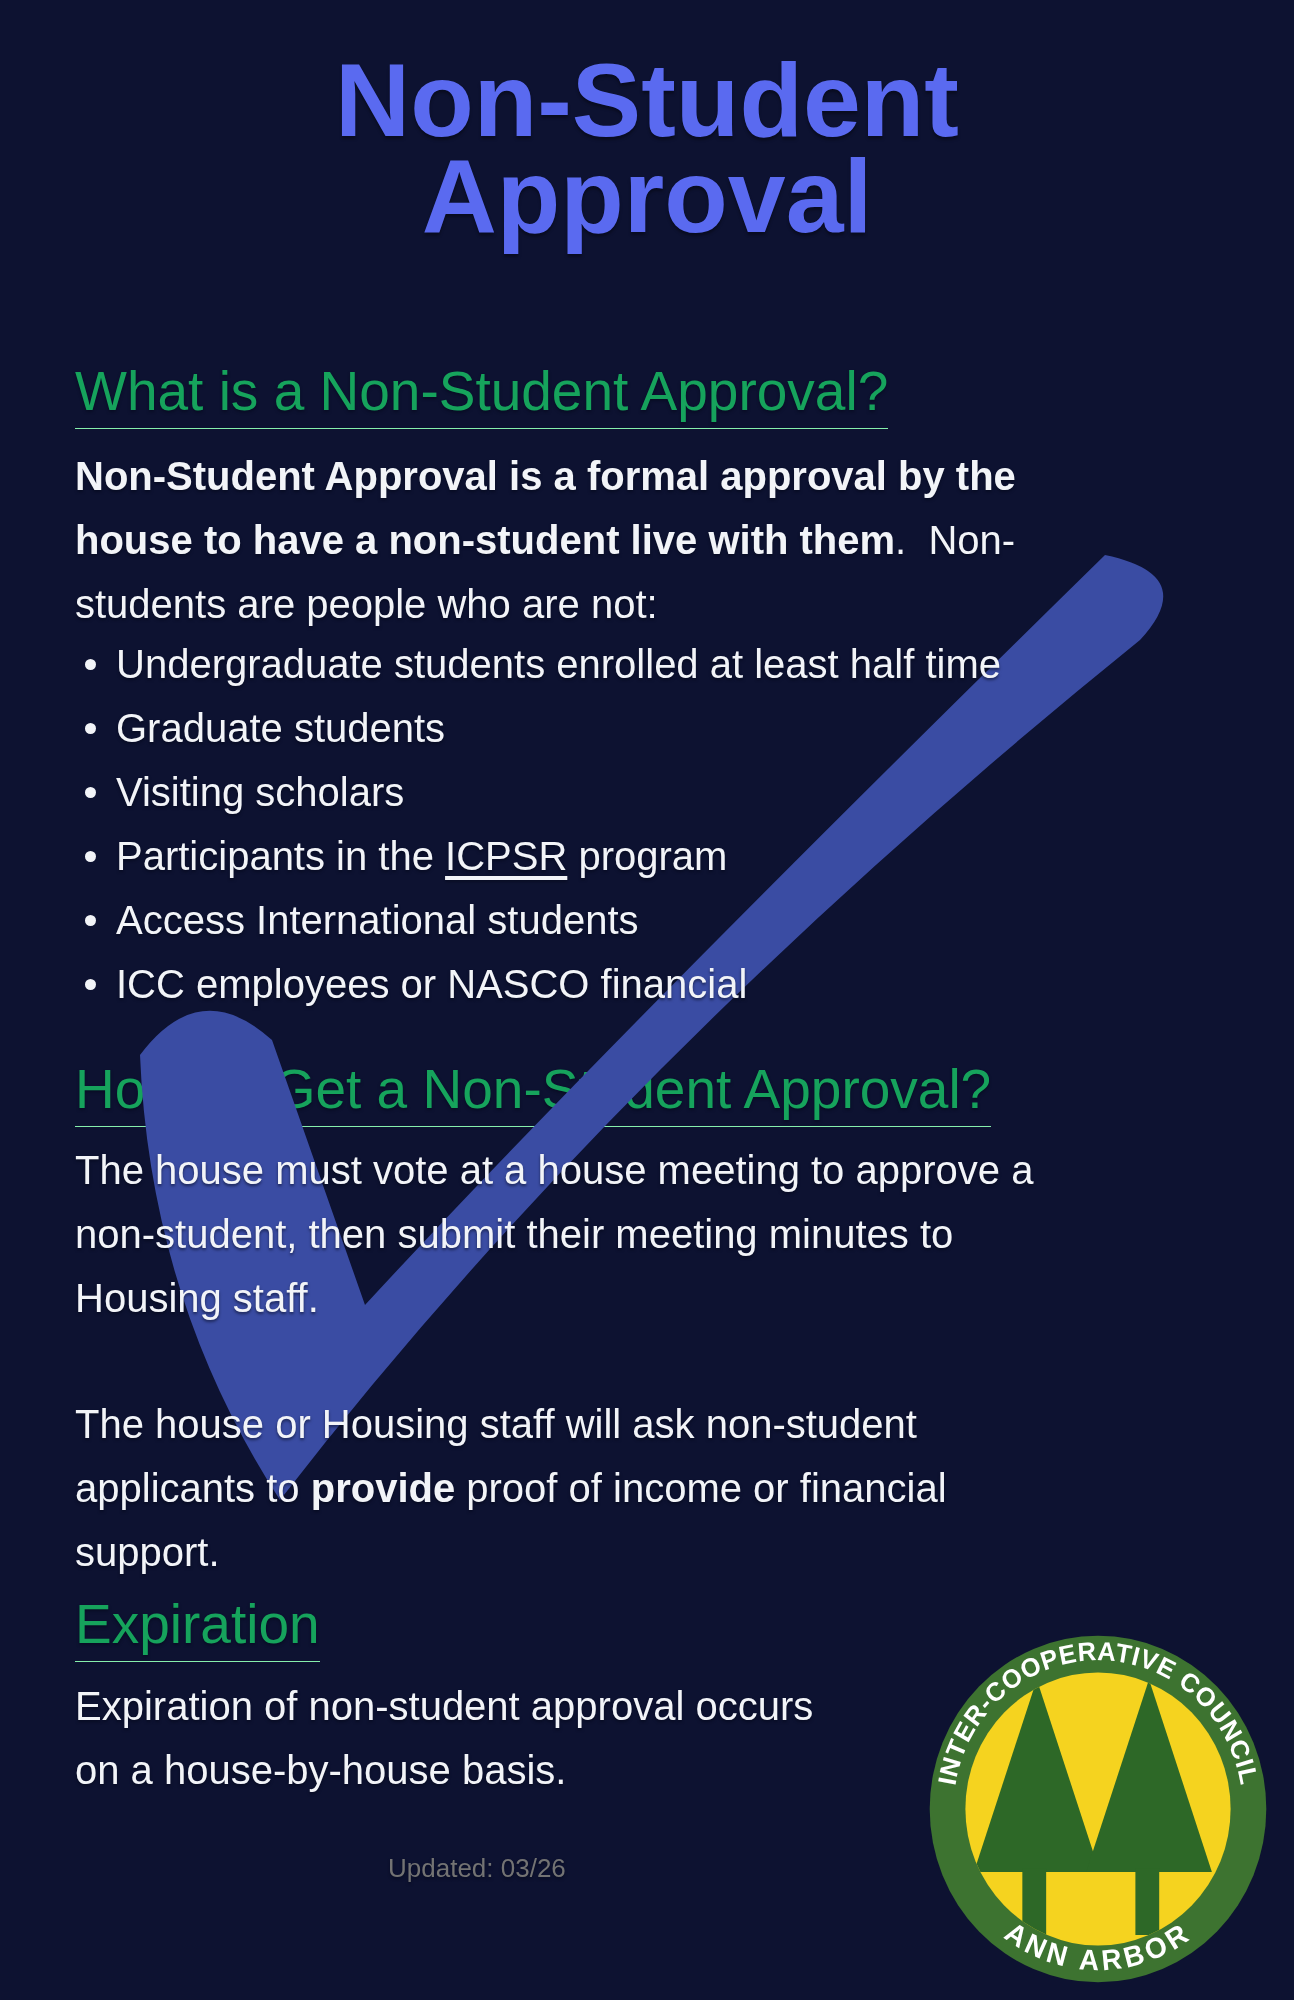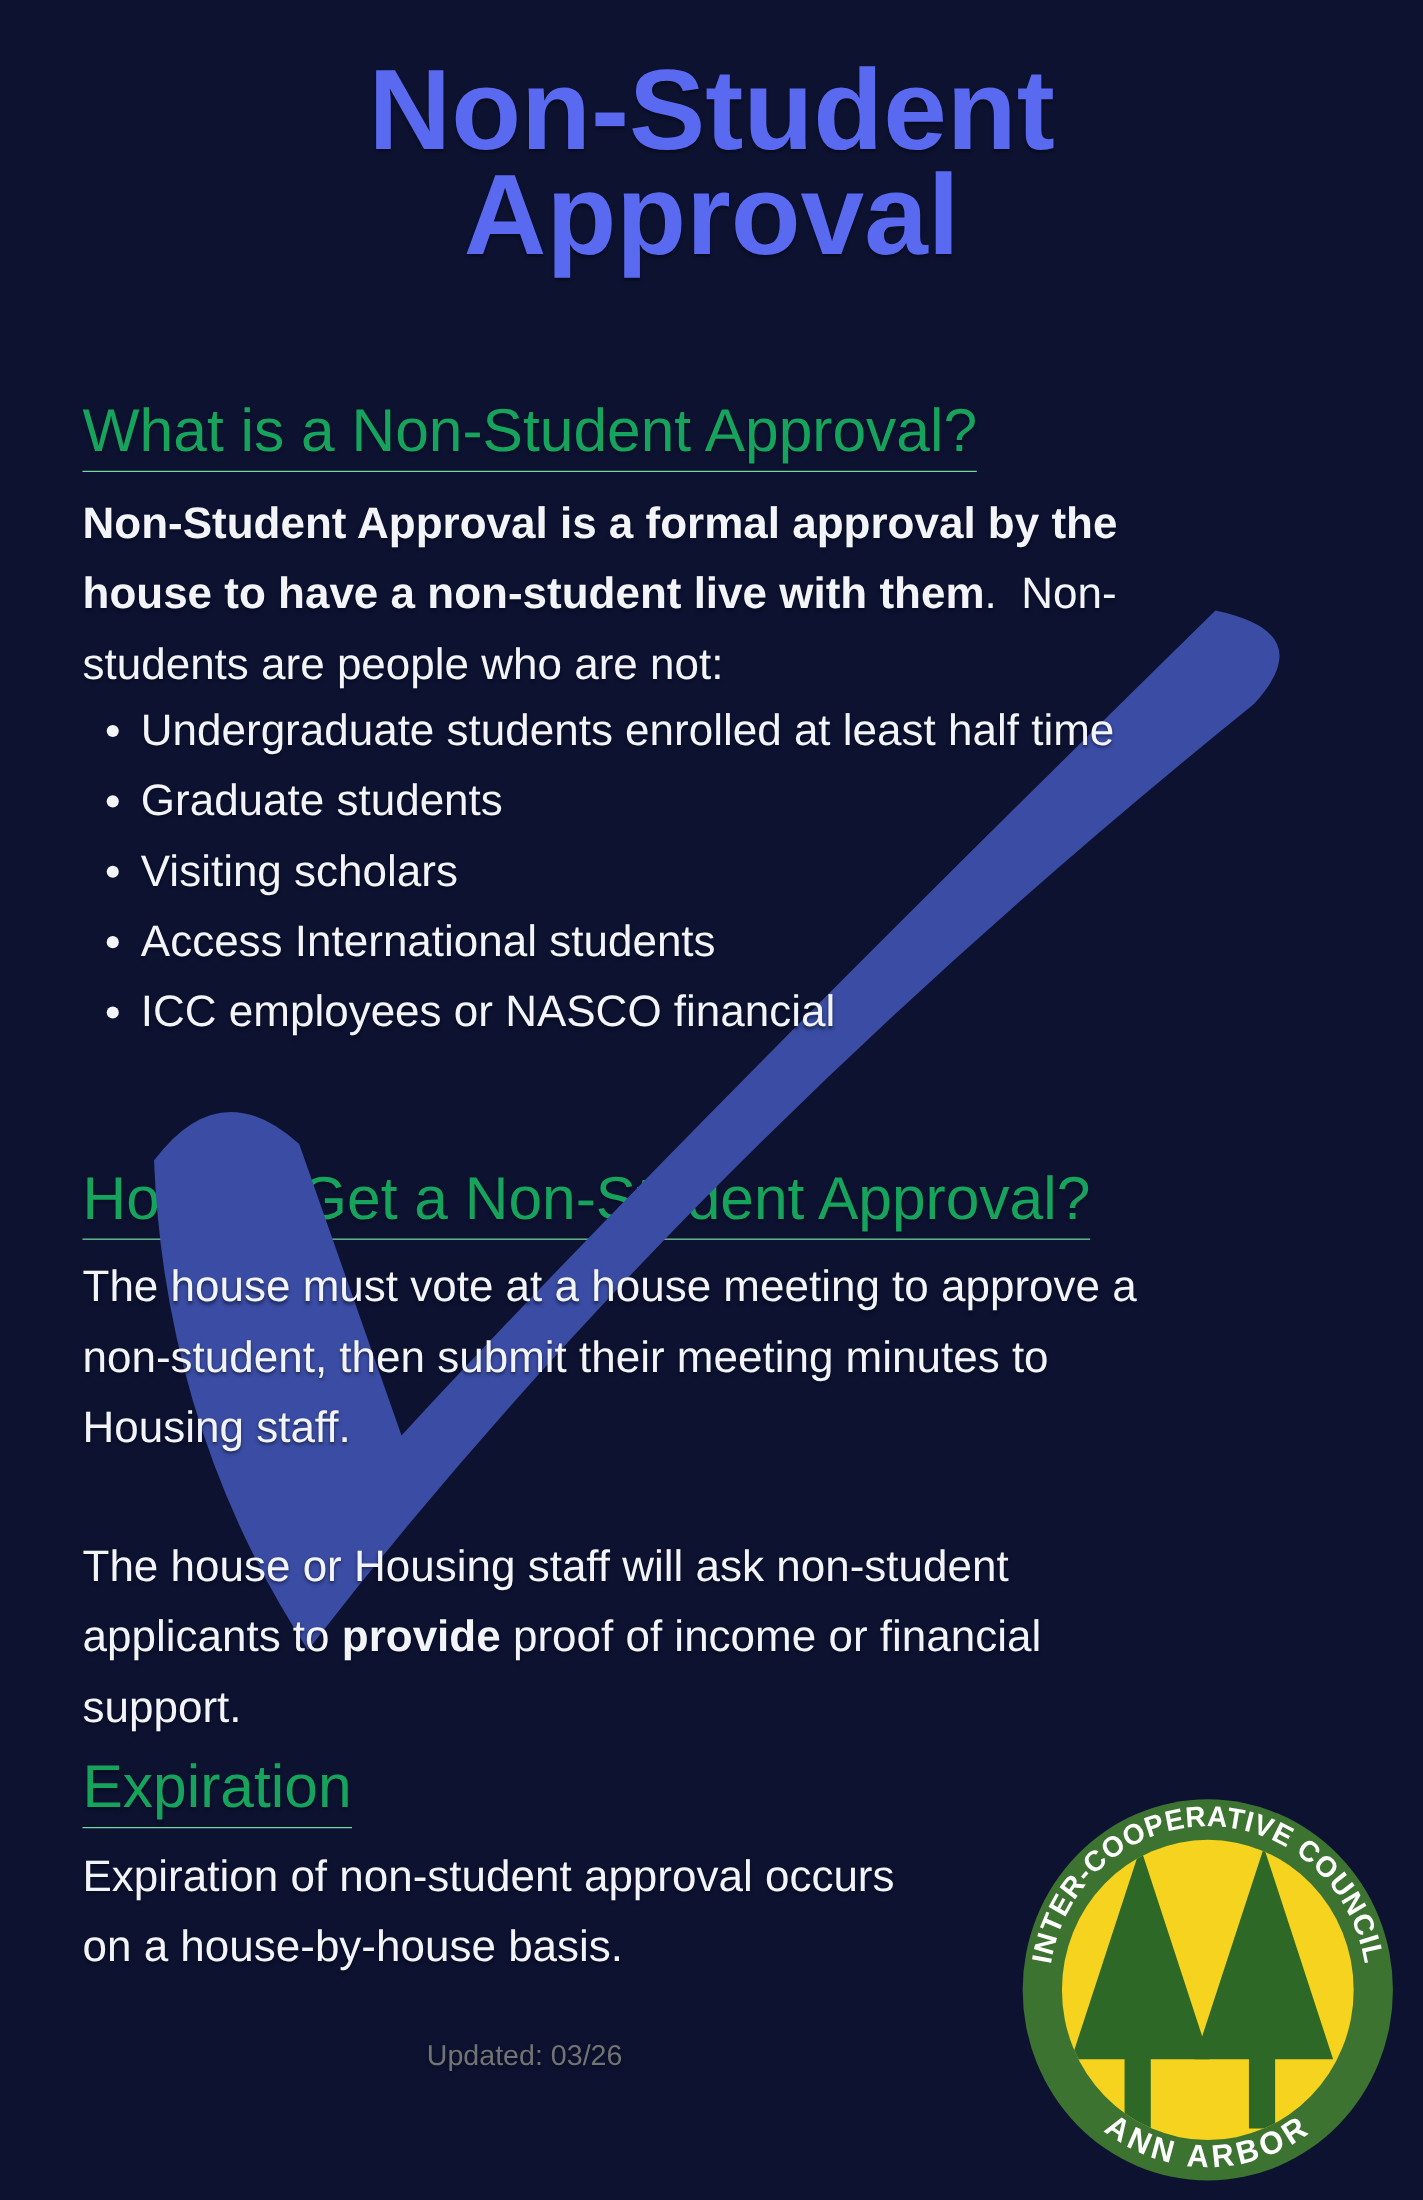--- a/index.html
+++ b/index.html
@@ -18,21 +18,21 @@
   .heading{
     left:75px;margin:0;display:inline-block;position:absolute;
     font-size:55px;font-weight:normal;color:#16a35c;line-height:55px;
     padding-bottom:9px;border-bottom:1px solid #86efac;
     text-shadow:0 2px 3px rgba(4,7,24,.5);
   }
   .para{left:75px;width:1150px;position:absolute;color:#f2f4f8;font-size:40px;
     text-shadow:0 2px 3px rgba(4,7,24,.55);}
   .para .line{height:64px;line-height:64px;white-space:pre;}
   .b{font-weight:bold;}
-  .bullets{left:69px;margin:0;padding:0;list-style:none;position:absolute;width:1150px;}
+  .bullets{left:57px;margin:0;padding:0;list-style:none;position:absolute;width:1150px;}
   .bullets li{display:flex;height:64px;color:#f2f4f8;font-size:40px;line-height:64px;
     text-shadow:0 2px 3px rgba(4,7,24,.55);white-space:pre;}
   .dot{flex:0 0 auto;width:11px;height:11px;border-radius:50%;background:#f2f4f8;
     margin:27px 20px 0 28px;}
   .link{color:#f2f4f8;text-decoration:underline;text-underline-offset:6px;cursor:pointer;}
   .updated{position:absolute;left:388px;top:1836px;height:64px;line-height:64px;
     font-size:26px;color:#737373;text-shadow:0 2px 3px rgba(4,7,24,.55);}
   .logo{position:absolute;left:928px;top:1634px;width:340px;height:350px;z-index:3;}
   .logo text{font-family:"Liberation Sans",sans-serif;font-weight:bold;fill:#ffffff;}
 </style>
@@ -61,20 +61,21 @@
   <div class="para content" style="top:444px">
     <div class="line"><span class="b">Non-Student Approval is a formal approval by the</span></div>
     <div class="line"><span class="b">house to have a non-student live with them</span><span>.  Non-</span></div>
     <div class="line"><span>students are people who are not:</span></div>
   </div>
 
   <ul class="bullets content" style="top:632px">
     <li><span class="dot"></span><span>Undergraduate students enrolled at least half time</span></li>
     <li><span class="dot"></span><span>Graduate students</span></li>
     <li><span class="dot"></span><span>Visiting scholars</span></li>
+    <li><span class="dot"></span><span><span>Participants in the </span><a class="link">ICPSR</a><span> program</span></span></li>
     <li><span class="dot"></span><span>Access International students</span></li>
     <li><span class="dot"></span><span>ICC employees or NASCO financial</span></li>
   </ul>
 
   <h2 class="heading" style="top:1062px">How To Get a Non-Student Approval?</h2>
 
   <div class="para content" style="top:1138px">
     <div class="line">The house must vote at a house meeting to approve a</div>
     <div class="line">non-student, then submit their meeting minutes to</div>
     <div class="line">Housing staff.</div>

